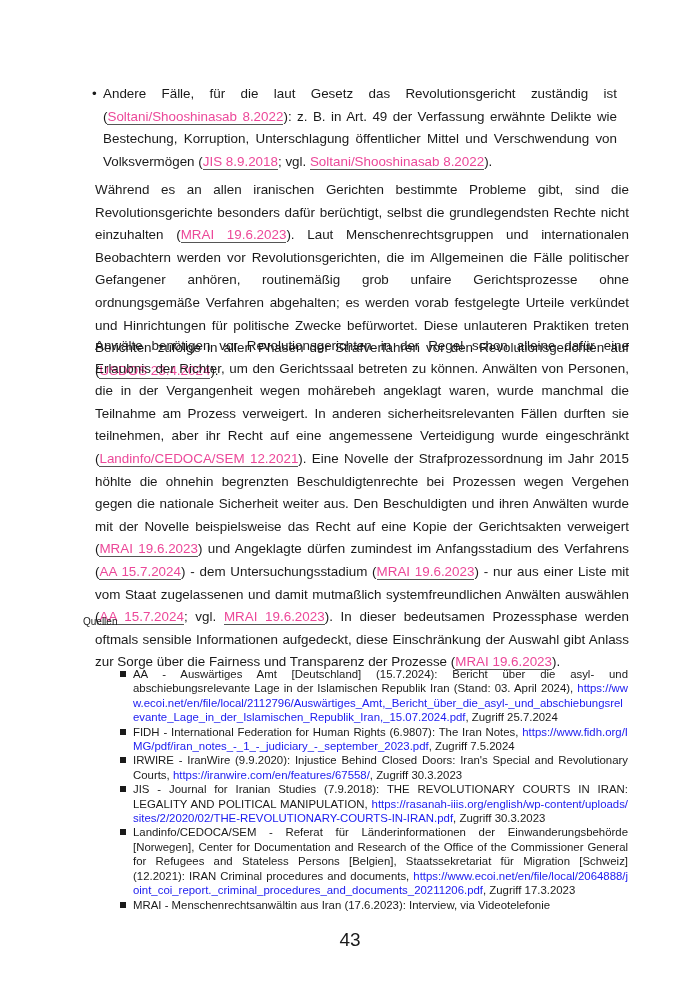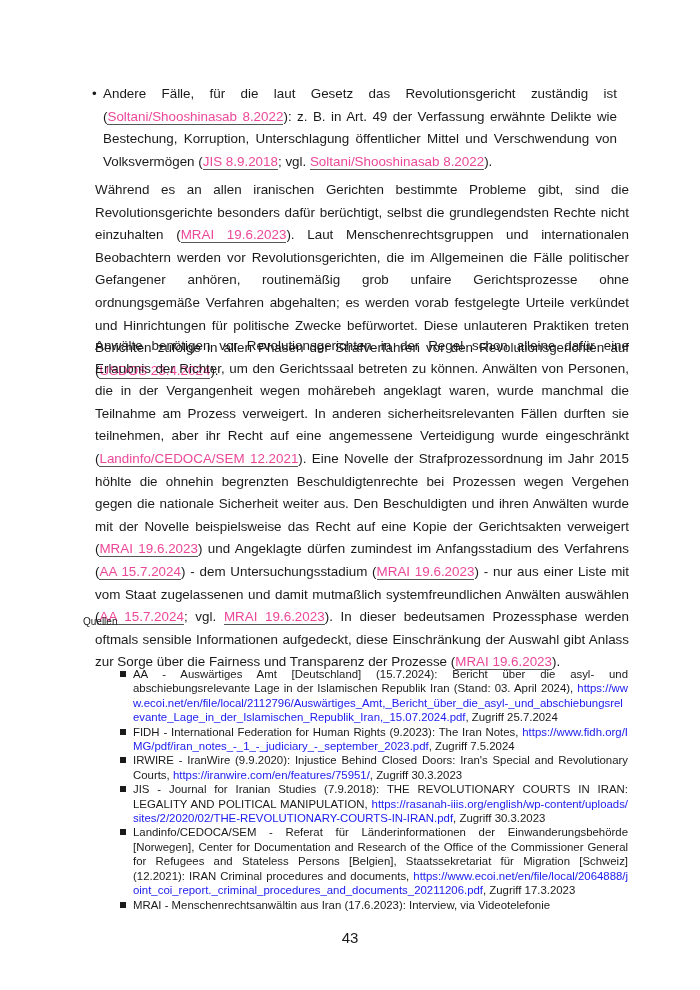--- a/index.html
+++ b/index.html
@@ -13,41 +13,41 @@
   .para { position: absolute; left: 83px; width: 534px; margin: 12px; }
   #p1 { top: 167px; }
   #p2 { top: 323px; }
   .cite { text-decoration: none; border-bottom: 1px solid #555; color: #ec4899; cursor: pointer; }
   .quellen { position: absolute; left: 83px; top: 616px; font-size: 10px; }
   .sources { position: absolute; left: 108px; top: 656px; width: 509px; margin: 11px; padding: 0; list-style: none;
              font-size: 11.4px; line-height: 14.4px; }
   .sources li { position: relative; padding-left: 14px; text-align: justify; margin: 0; }
   .sources li .sq { position: absolute; left: 1px; top: 4px; width: 6px; height: 6px; background: #1a1a1a; }
   .sources a { color: #2020f0; text-decoration: none; word-break: break-all; }
-  .pagenum { position: absolute; left: 0; width: 700px; top: 929px; text-align: center; font-size: 15px; }
+  .pagenum { position: absolute; left: 0; width: 700px; top: 929px; text-align: center; font-size: 19px; }
 </style>
 </head>
 <body>
 
 <div class="page">
 
   <div class="bullet-block body-text">
     <span class="dot">•</span>
     <div class="txt"><span>Andere Fälle, für die laut Gesetz das Revolutionsgericht zuständig ist (</span><a class="cite">Soltani/Shooshinasab 8.2022</a><span>): z. B. in Art. 49 der Verfassung erwähnte Delikte wie Bestechung, Korruption, Unterschlagung öffentlicher Mittel und Verschwendung von Volksvermögen (</span><a class="cite">JIS 8.9.2018</a><span>; vgl. </span><a class="cite">Soltani/Shooshinasab 8.2022</a><span>).</span></div>
   </div>
 
   <p id="p1" class="para body-text"><span>Während es an allen iranischen Gerichten bestimmte Probleme gibt, sind die Revolutionsgerichte besonders dafür berüchtigt, selbst die grundlegendsten Rechte nicht einzuhalten (</span><a class="cite">MRAI 19.6.2023</a><span>). Laut Menschenrechtsgruppen und internationalen Beobachtern werden vor Revolutionsgerichten, die im Allgemeinen die Fälle politischer Gefangener anhören, routinemäßig grob unfaire Gerichtsprozesse ohne ordnungsgemäße Verfahren abgehalten; es werden vorab festgelegte Urteile verkündet und Hinrichtungen für politische Zwecke befürwortet. Diese unlauteren Praktiken treten Berichten zufolge in allen Phasen der Strafverfahren vor den Revolutionsgerichten auf (</span><a class="cite">USDOS 23.4.2024</a><span>).</span></p>
 
   <p id="p2" class="para body-text"><span>Anwälte benötigen vor Revolutionsgerichten in der Regel schon alleine dafür eine Erlaubnis der Richter, um den Gerichtssaal betreten zu können. Anwälten von Personen, die in der Vergangenheit wegen mohärebeh angeklagt waren, wurde manchmal die Teilnahme am Prozess verweigert. In anderen sicherheitsrelevanten Fällen durften sie teilnehmen, aber ihr Recht auf eine angemessene Verteidigung wurde eingeschränkt (</span><a class="cite">Landinfo/CEDOCA/SEM 12.2021</a><span>). Eine Novelle der Strafprozessordnung im Jahr 2015 höhlte die ohnehin begrenzten Beschuldigtenrechte bei Prozessen wegen Vergehen gegen die nationale Sicherheit weiter aus. Den Beschuldigten und ihren Anwälten wurde mit der Novelle beispielsweise das Recht auf eine Kopie der Gerichtsakten verweigert (</span><a class="cite">MRAI 19.6.2023</a><span>) und Angeklagte dürfen zumindest im Anfangsstadium des Verfahrens (</span><a class="cite">AA 15.7.2024</a><span>) - dem Untersuchungsstadium (</span><a class="cite">MRAI 19.6.2023</a><span>) - nur aus einer Liste mit vom Staat zugelassenen und damit mutmaßlich systemfreundlichen Anwälten auswählen (</span><a class="cite">AA 15.7.2024</a><span>; vgl. </span><a class="cite">MRAI 19.6.2023</a><span>). In dieser bedeutsamen Prozessphase werden oftmals sensible Informationen aufgedeckt, diese Einschränkung der Auswahl gibt Anlass zur Sorge über die Fairness und Transparenz der Prozesse (</span><a class="cite">MRAI 19.6.2023</a><span>).</span></p>
 
   <div class="quellen">Quellen</div>
 
   <ul class="sources">
     <li><span class="sq"></span><span>AA - Auswärtiges Amt [Deutschland] (15.7.2024): Bericht über die asyl- und abschiebungsrelevante Lage in der Islamischen Republik Iran (Stand: 03. April 2024), </span><a>https://www.ecoi.net/en/file/local/2112796/Auswärtiges_Amt,_Bericht_über_die_asyl-_und_abschiebungsrelevante_Lage_in_der_Islamischen_Republik_Iran,_15.07.2024.pdf</a><span>, Zugriff 25.7.2024</span></li>
-    <li><span class="sq"></span><span>FIDH - International Federation for Human Rights (9.2023): The Iran Notes, </span><a>https://www.fidh.org/IMG/pdf/iran_notes_-_1_-_judiciary_-_september_2023.pdf</a><span>, Zugriff 7.5.2024</span></li>
-    <li><span class="sq"></span><span>IRWIRE - IranWire (9.9.2020): Injustice Behind Closed Doors: Iran's Special and Revolutionary Courts, </span><a>https://iranwire.com/en/features/75951/</a><span>, Zugriff 30.3.2023</span></li>
+    <li><span class="sq"></span><span>FIDH - International Federation for Human Rights (6.9807): The Iran Notes, </span><a>https://www.fidh.org/IMG/pdf/iran_notes_-_1_-_judiciary_-_september_2023.pdf</a><span>, Zugriff 7.5.2024</span></li>
+    <li><span class="sq"></span><span>IRWIRE - IranWire (9.9.2020): Injustice Behind Closed Doors: Iran's Special and Revolutionary Courts, </span><a>https://iranwire.com/en/features/67558/</a><span>, Zugriff 30.3.2023</span></li>
     <li><span class="sq"></span><span>JIS - Journal for Iranian Studies (7.9.2018): THE REVOLUTIONARY COURTS IN IRAN: LEGALITY AND POLITICAL MANIPULATION, </span><a>https://rasanah-iiis.org/english/wp-content/uploads/sites/2/2020/02/THE-REVOLUTIONARY-COURTS-IN-IRAN.pdf</a><span>, Zugriff 30.3.2023</span></li>
     <li><span class="sq"></span><span>Landinfo/CEDOCA/SEM - Referat für Länderinformationen der Einwanderungsbehörde [Norwegen], Center for Documentation and Research of the Office of the Commissioner General for Refugees and Stateless Persons [Belgien], Staatssekretariat für Migration [Schweiz] (12.2021): IRAN Criminal procedures and documents, </span><a>https://www.ecoi.net/en/file/local/2064888/joint_coi_report._criminal_procedures_and_documents_20211206.pdf</a><span>, Zugriff 17.3.2023</span></li>
     <li><span class="sq"></span><span>MRAI - Menschenrechtsanwältin aus Iran (17.6.2023): Interview, via Videotelefonie</span></li>
   </ul>
 
   <div class="pagenum">43</div>
 </div>
 
 </body></html>

